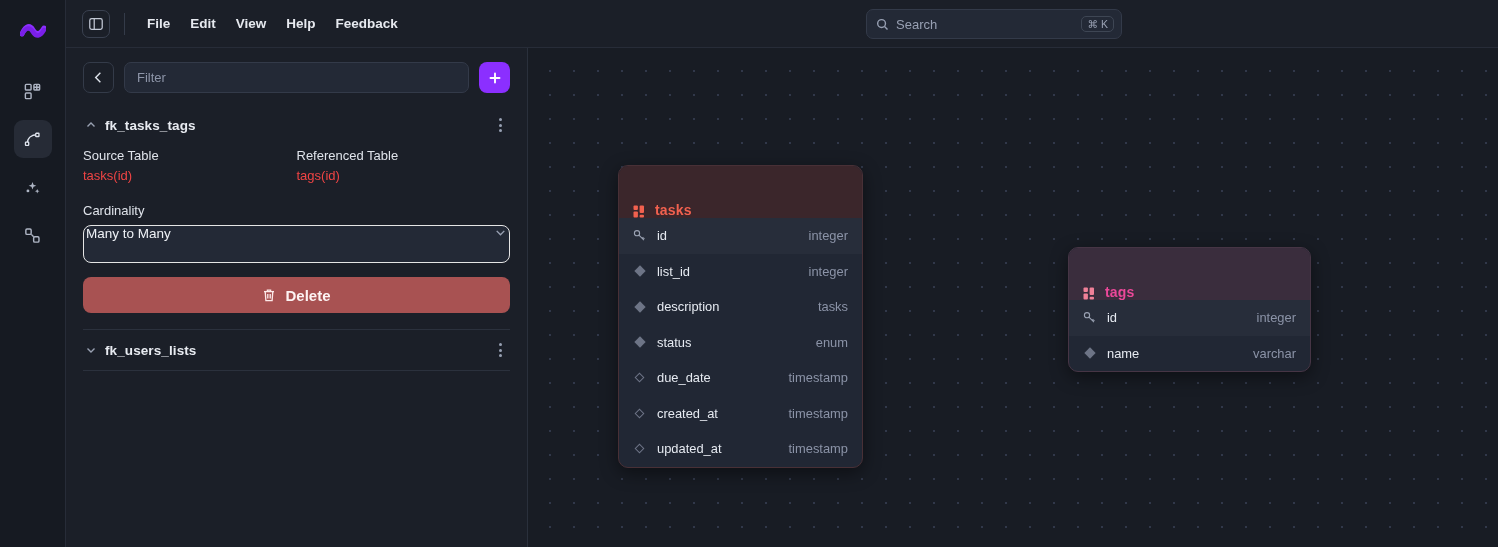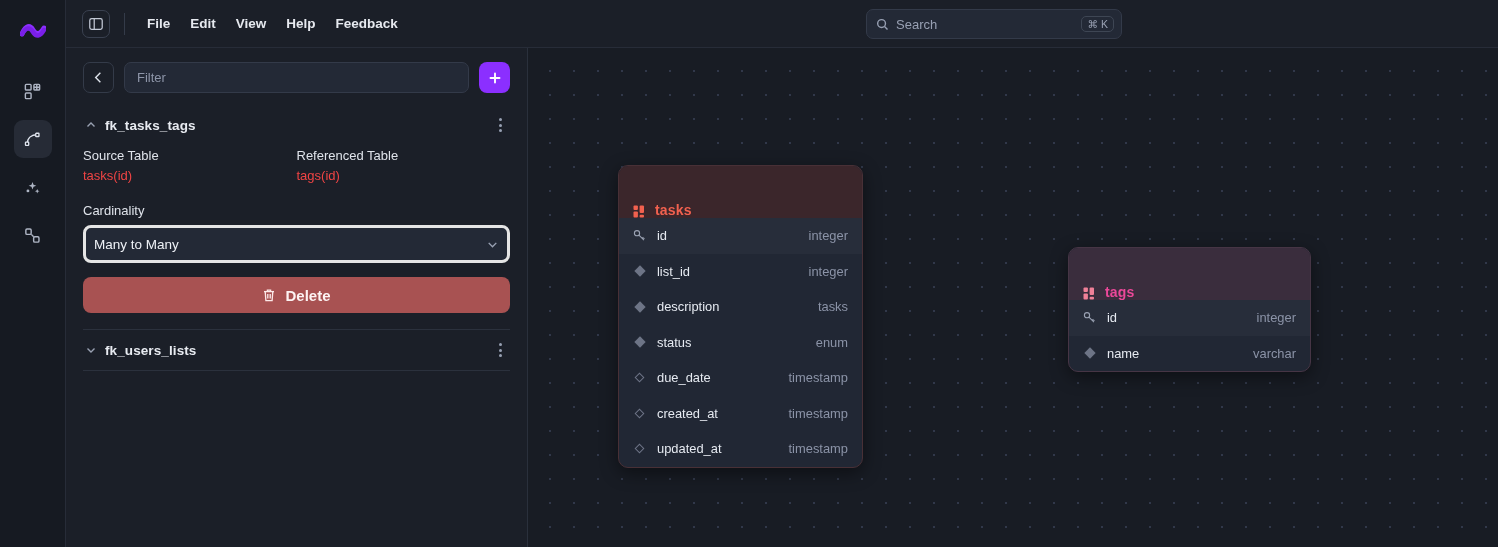--- a/index.html
+++ b/index.html
@@ -112,22 +112,22 @@
   }
   .kebab i { width: 3px; height: 3px; border-radius: 50%; background: #97a0b2; display: block; }
 
   .rel-body { padding: 3px 0 16px 0; }
   .two-col { display: flex; }
   .col { flex: 1; }
   .fld-label { font-size: 13px; color: #dfe3ea; margin-bottom: 5px; }
   .fld-value { font-size: 13px; color: #ef4444; }
   .cardinality-label { font-size: 13px; color: #dfe3ea; margin: 20px 0 7px 0; }
   .select {
-    height: 38px; background: #232936; border: 3px solid #e5e5e5; border-radius: 8px;
-    display: flex; align-items: center; padding: 0 8px; cursor: pointer;
+    height: 38px; background: #232936; border: 1px solid #e5e5e5; border-radius: 8px;
+    display: flex; align-items: flex-start; padding: 0 2px; cursor: pointer;
   }
   .select span { flex: 1; font-size: 13.5px; color: #eef1f6; }
   .delete-btn {
     margin-top: 14px; height: 36px; background: #a85252; border-radius: 8px;
     display: flex; align-items: center; justify-content: center; gap: 9px; cursor: pointer;
   }
   .delete-btn span { font-size: 15px; font-weight: bold; color: #fdf3f3; }
   .divider { height: 1px; background: #2b313d; margin: 0 17px; }
 
   

